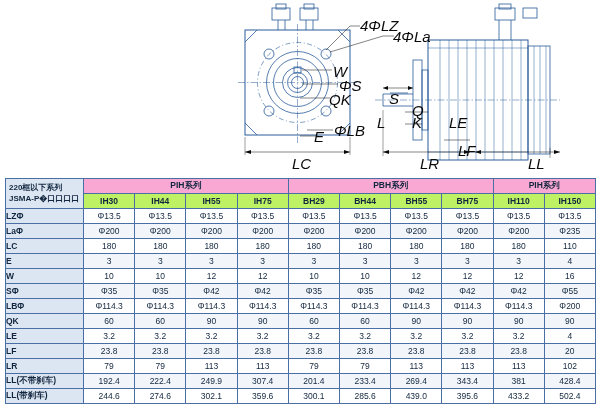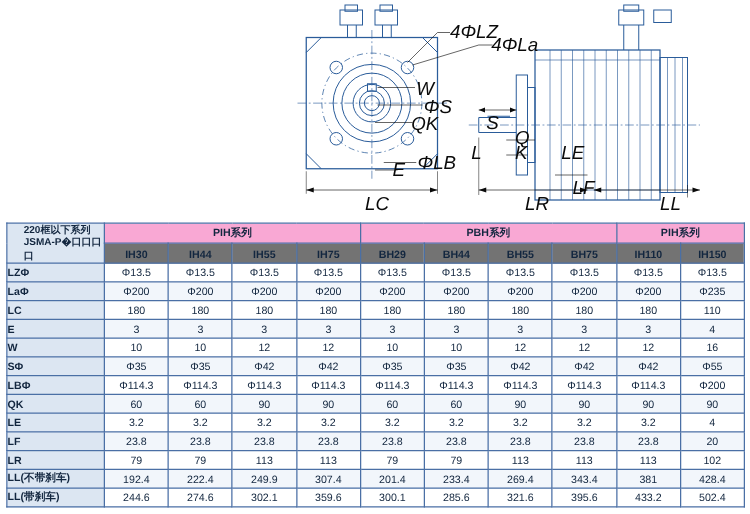--- a/index.html
+++ b/index.html
@@ -23,26 +23,26 @@
   table{border-collapse:collapse;width:590px;table-layout:fixed;}
   td,th{
     border:1px solid #4a6fa5;
     font-size:8.5px;
     text-align:center;
     padding:0;
     height:14px;
     color:#12263f;
     font-weight:normal;
   }
-  thead td{background:#737373;font-weight:bold;color:#12263f;}
+  thead td{background:#bef264;font-weight:bold;color:#12263f;}
   tbody td{background:#ffffff;}
   tbody tr:nth-child(even) td{background:#f2f6fb;}
   td.rowhdr{background:#dce6f2 !important;font-weight:bold;text-align:left;}
   td.grouphdr{background:#f9a8d4;font-weight:bold;}
-  .corner{font-size:8px;line-height:1.3;text-align:left;padding-left:13px;background:#dce6f2;}
+  .corner{font-size:8px;line-height:1.3;text-align:left;padding-left:3px;background:#dce6f2;}
 </style>
 </head>
 <body>
 
 <div class="page">
 
   <div class="drawing">
 
     <svg width="600" height="172" viewBox="0 0 600 172">
       <g stroke="#2a5c9a" fill="none" stroke-width="0.8">
@@ -365,21 +365,21 @@
           <td>428.4</td>
         </tr>
         <tr>
           <td class="rowhdr">LL(带刹车)</td>
           <td>244.6</td>
           <td>274.6</td>
           <td>302.1</td>
           <td>359.6</td>
           <td>300.1</td>
           <td>285.6</td>
-          <td>321.6</td>
+          <td>439.0</td>
           <td>395.6</td>
           <td>433.2</td>
           <td>502.4</td>
         </tr>
       </tbody>
     </table>
   </div>
 
 </div>
 

